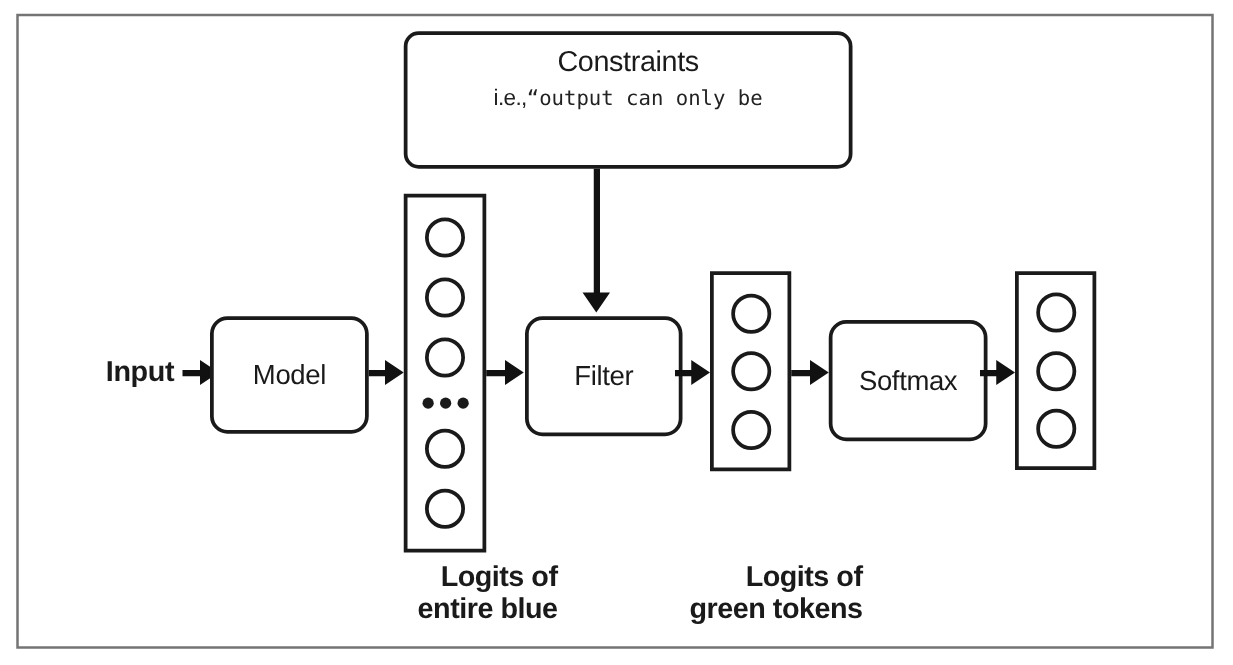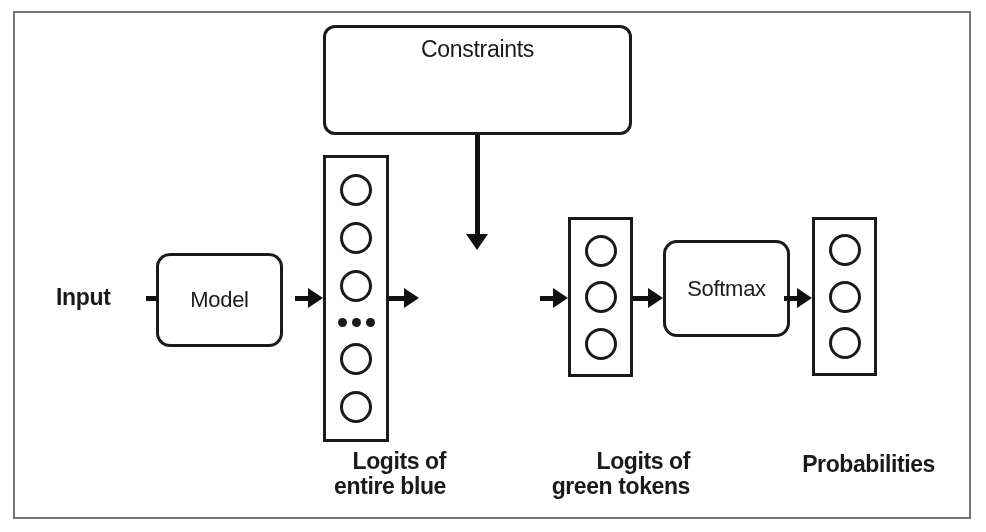--- a/index.html
+++ b/index.html
@@ -60,28 +60,29 @@
   }
   .ahead-down {
     position: absolute; width: 0; height: 0;
     border-left: 11px solid transparent;
     border-right: 11px solid transparent;
     border-top: 16px solid #111;
   }
 
   .input-label {
     position: absolute;
-    left: 56px; top: 284px; width: 72px;
+    left: 76px; top: 284px; width: 72px;
+    text-align: center;
     font-size: 23px; font-weight: bold;
     letter-spacing: -0.3px;
   }
   .constraints {
     position: absolute;
     left: 323px; top: 25px;
-    width: 309px; height: 110px;
+    width: 359px; height: 110px;
     border: 3px solid #1a1a1a;
     border-radius: 12px;
     background: #ffffff;
     box-sizing: border-box;
     text-align: center;
     padding-top: 8px;
   }
   .constraints-title { font-size: 23px; letter-spacing: -0.3px; margin-bottom: 4px; }
   .constraints-line {
     font-family: "DejaVu Sans Mono", "Liberation Mono", monospace;
@@ -102,31 +103,32 @@
   }
 </style>
 </head>
 <body>
 
 <div class="canvas">
   <div class="frame"></div>
 
   <div class="constraints">
     <div class="constraints-title">Constraints</div>
+    <div class="constraints-line"><span class="constraints-prefix">i.e.,</span><span>“output can only be</span></div>
   </div>
 
   <div class="aline-v" style="left:475px; top:135px; height:100px;"></div>
   <div class="ahead-down" style="left:466px; top:234px;"></div>
 
   <div class="input-label">Input</div>
 
   <div class="aline-h" style="left:146px; top:296px; width:16px;"></div>
   <div class="ahead-right" style="left:160px; top:288px;"></div>
 
-  <div class="box" style="left:156px; top:253px; width:121px; height:88px;">
+  <div class="box" style="left:168px; top:253px; width:121px; height:88px;">
     <span>Model</span>
   </div>
 
   <div class="aline-h" style="left:295px; top:296px; width:15px;"></div>
   <div class="ahead-right" style="left:308px; top:288px;"></div>
 
   <div class="column" style="left:323px; top:155px; width:66px; height:287px;">
     <div class="circle"></div>
     <div class="circle"></div>
     <div class="circle"></div>
@@ -135,48 +137,50 @@
       <div class="dot"></div>
       <div class="dot"></div>
     </div>
     <div class="circle"></div>
     <div class="circle"></div>
   </div>
 
   <div class="aline-h" style="left:389px; top:296px; width:16px;"></div>
   <div class="ahead-right" style="left:404px; top:288px;"></div>
 
+  <div class="box" style="left:420px; top:253px; width:120px; height:90px;">
+    <span>Filter</span>
+  </div>
 
   <div class="aline-h" style="left:540px; top:296px; width:14px;"></div>
   <div class="ahead-right" style="left:553px; top:288px;"></div>
 
   <div class="column" style="left:568px; top:217px; width:65px; height:160px;">
     <div class="circle"></div>
     <div class="circle"></div>
     <div class="circle"></div>
   </div>
 
   <div class="aline-h" style="left:633px; top:296px; width:16px;"></div>
   <div class="ahead-right" style="left:648px; top:288px;"></div>
 
-  <div class="box" style="left:663px; top:240px; width:121px; height:91px;">
+  <div class="box" style="left:663px; top:256px; width:121px; height:91px;">
     <span>Softmax</span>
   </div>
 
   <div class="aline-h" style="left:784px; top:296px; width:14px;"></div>
   <div class="ahead-right" style="left:797px; top:288px;"></div>
 
   <div class="column" style="left:812px; top:217px; width:65px; height:159px;">
     <div class="circle"></div>
     <div class="circle"></div>
     <div class="circle"></div>
   </div>
 
   <div class="caption" style="left:266px; top:449px;">
     <div>Logits of</div>
     <div>entire blue</div>
   </div>
   <div class="caption" style="left:510px; top:449px;">
     <div>Logits of</div>
     <div>green tokens</div>
   </div>
-  <div class="caption" style="left:755px; top:452px;">Probabilities</div>
 </div>
 
 </body></html>

